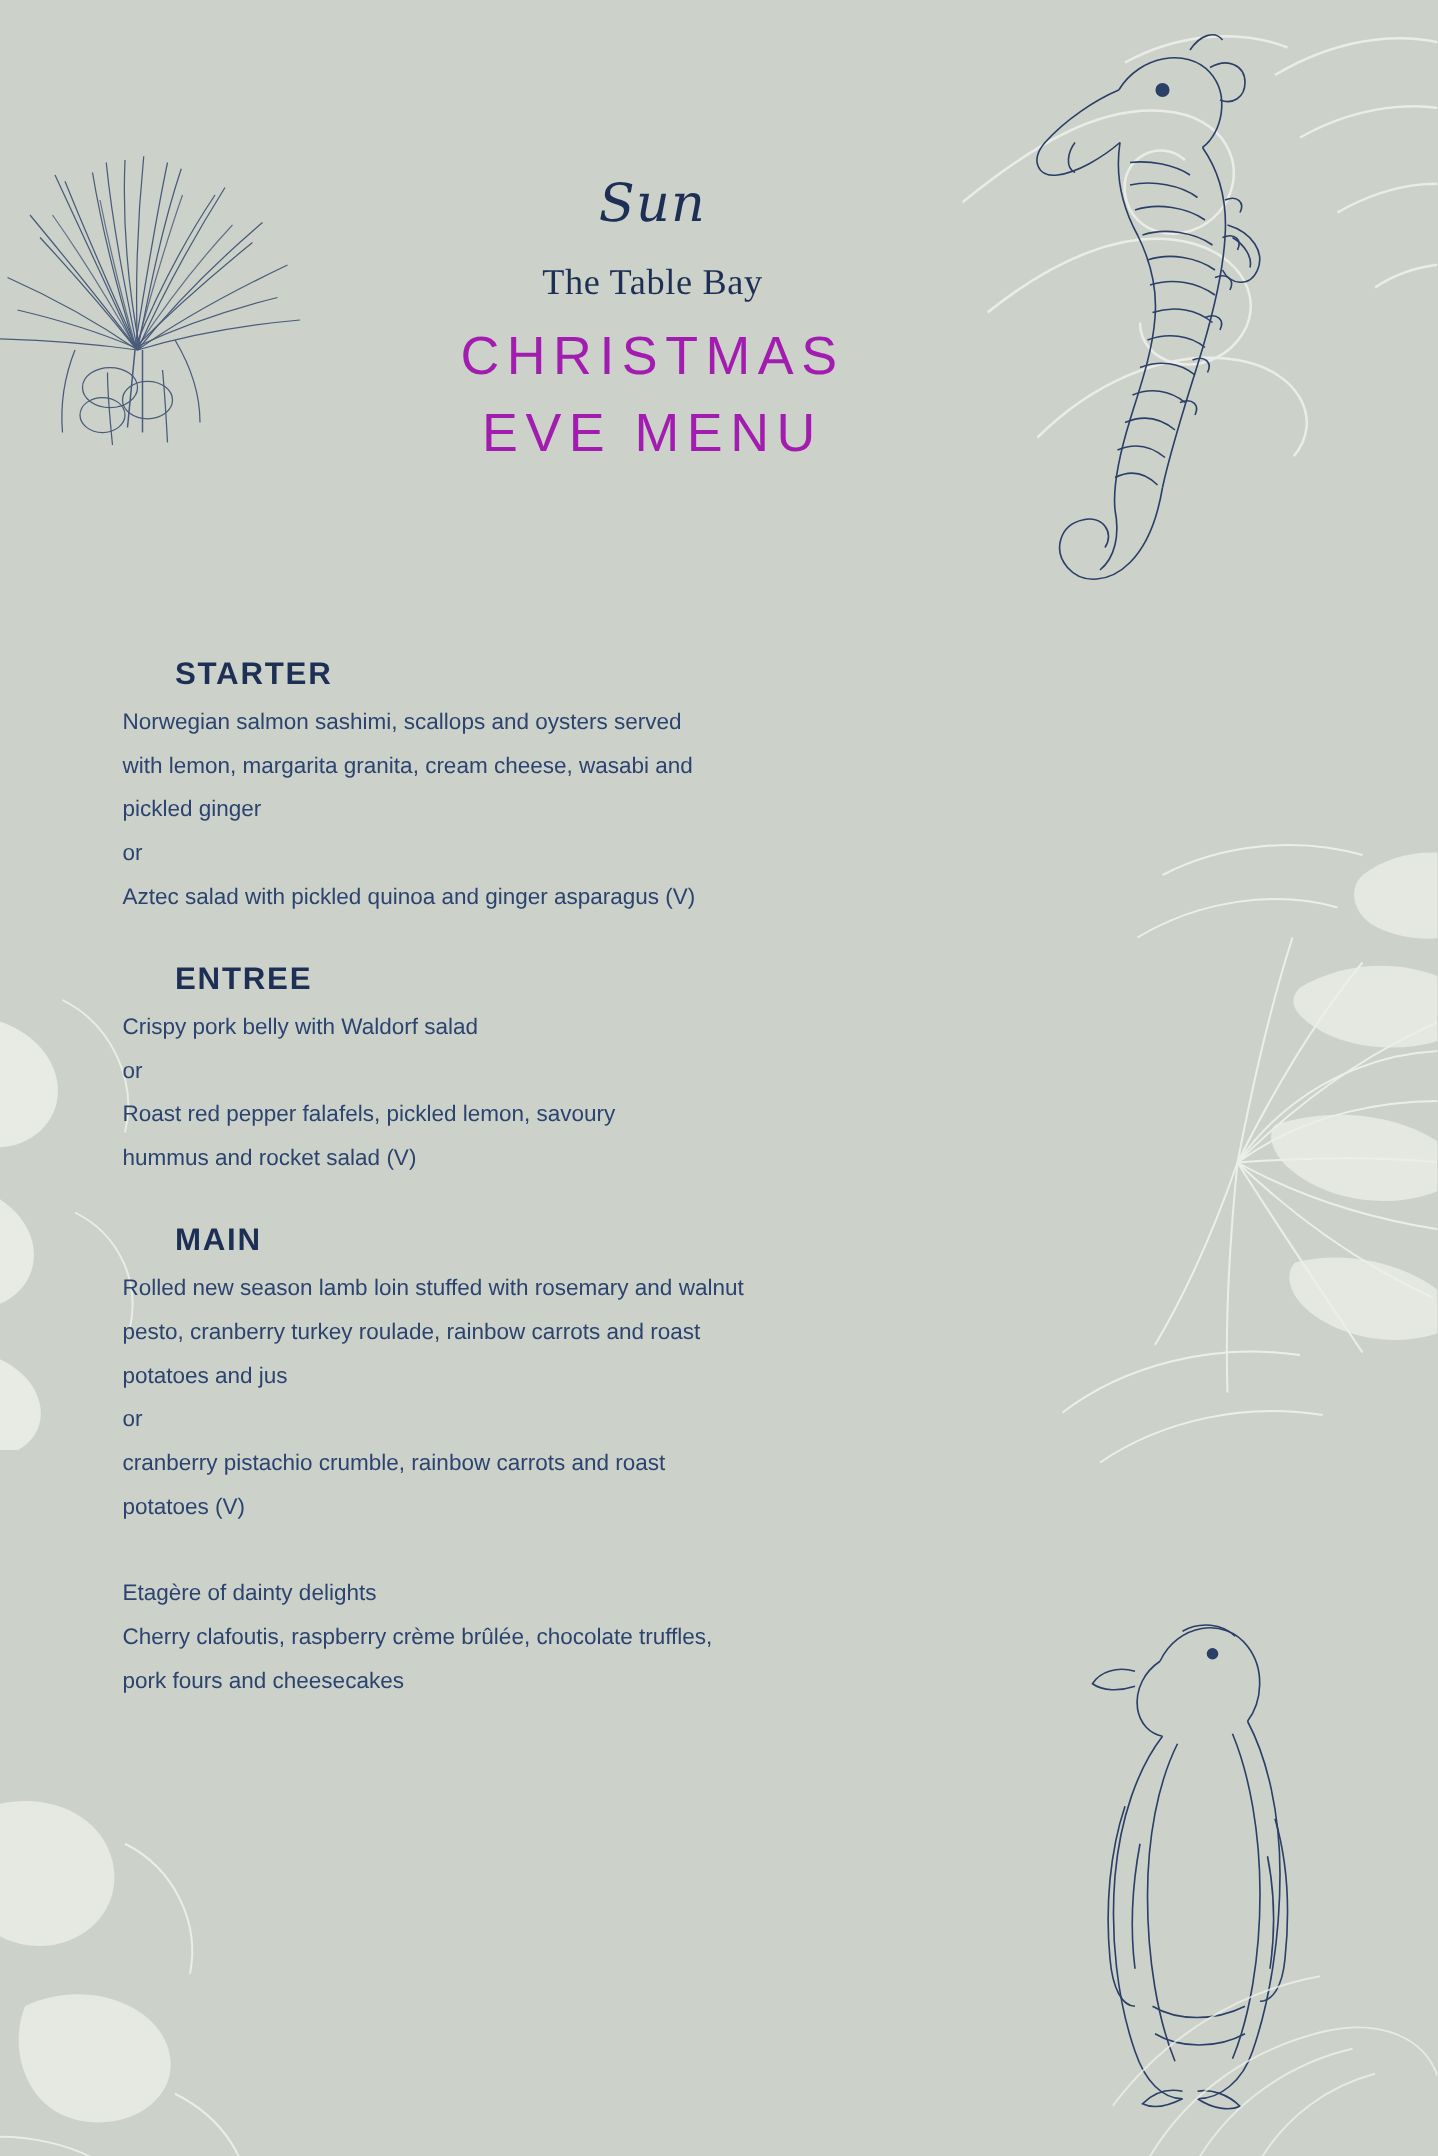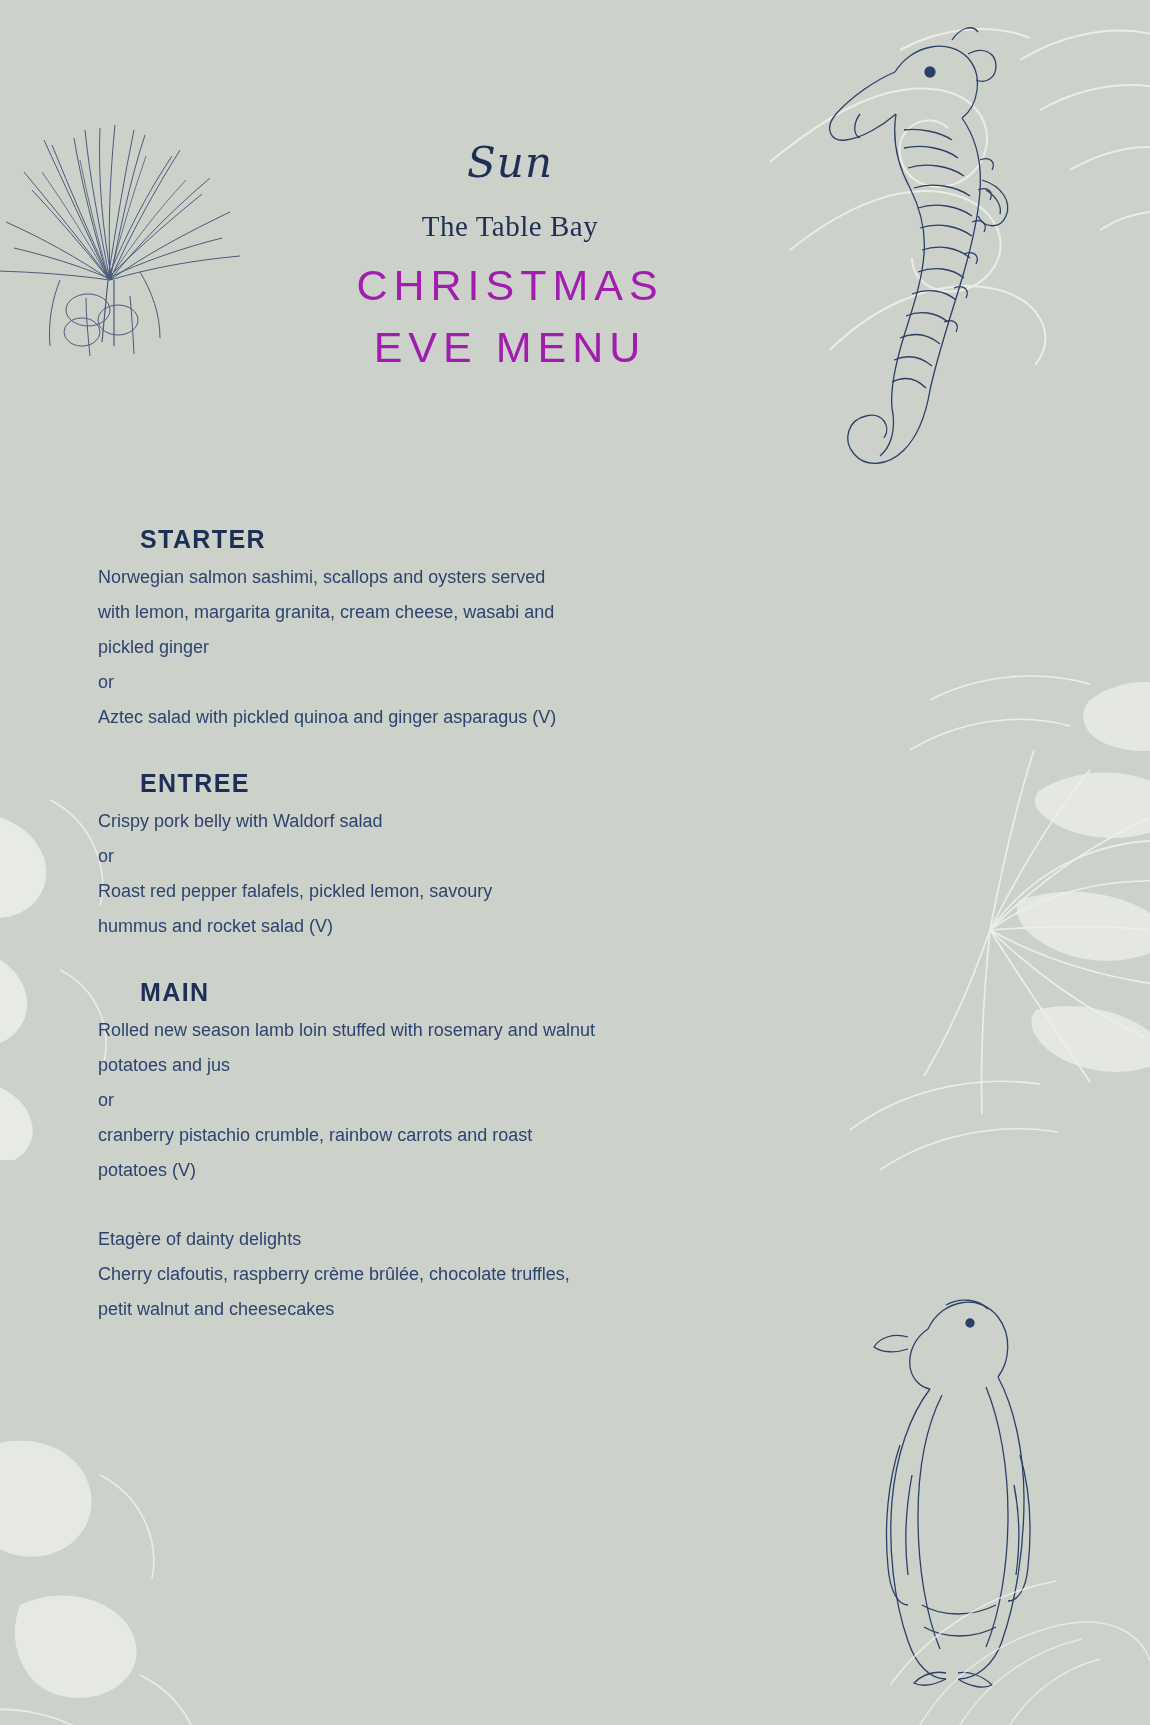--- a/index.html
+++ b/index.html
@@ -89,21 +89,21 @@
     bottom: 0px;
     width: 260px;
     height: 300px;
     opacity: 0.8;
   }
 
   
   .header {
     position: absolute;
     top: 140px;
-    left: 0;
+    left: 12px;
     width: 1020px;
     text-align: center;
   }
 
   .brand-script {
     font-family: "DejaVu Serif", serif;
     font-style: italic;
     font-size: 42px;
     line-height: 46px;
     color: #1d2f55;
@@ -375,26 +375,27 @@
       <div class="course-title">ENTREE</div>
       <div class="course-line">Crispy pork belly with Waldorf salad</div>
       <div class="course-line or">or</div>
       <div class="course-line">Roast red pepper falafels, pickled lemon, savoury</div>
       <div class="course-line">hummus and rocket salad (V)</div>
     </div>
 
     <div class="course">
       <div class="course-title">MAIN</div>
       <div class="course-line">Rolled new season lamb loin stuffed with rosemary and walnut</div>
+      <div class="course-line">pesto, cranberry turkey roulade, rainbow carrots and roast</div>
       <div class="course-line">potatoes and jus</div>
       <div class="course-line or">or</div>
       <div class="course-line">cranberry pistachio crumble, rainbow carrots and roast</div>
       <div class="course-line">potatoes (V)</div>
     </div>
 
     <div class="course">
       <div class="course-line">Etagère of dainty delights</div>
       <div class="course-line">Cherry clafoutis, raspberry crème brûlée, chocolate truffles,</div>
-      <div class="course-line">petit walnut and cheesecakes</div>
+      <div class="course-line">pork fours and cheesecakes</div>
     </div>
 
   </div>
 </div>
 
 </body></html>

